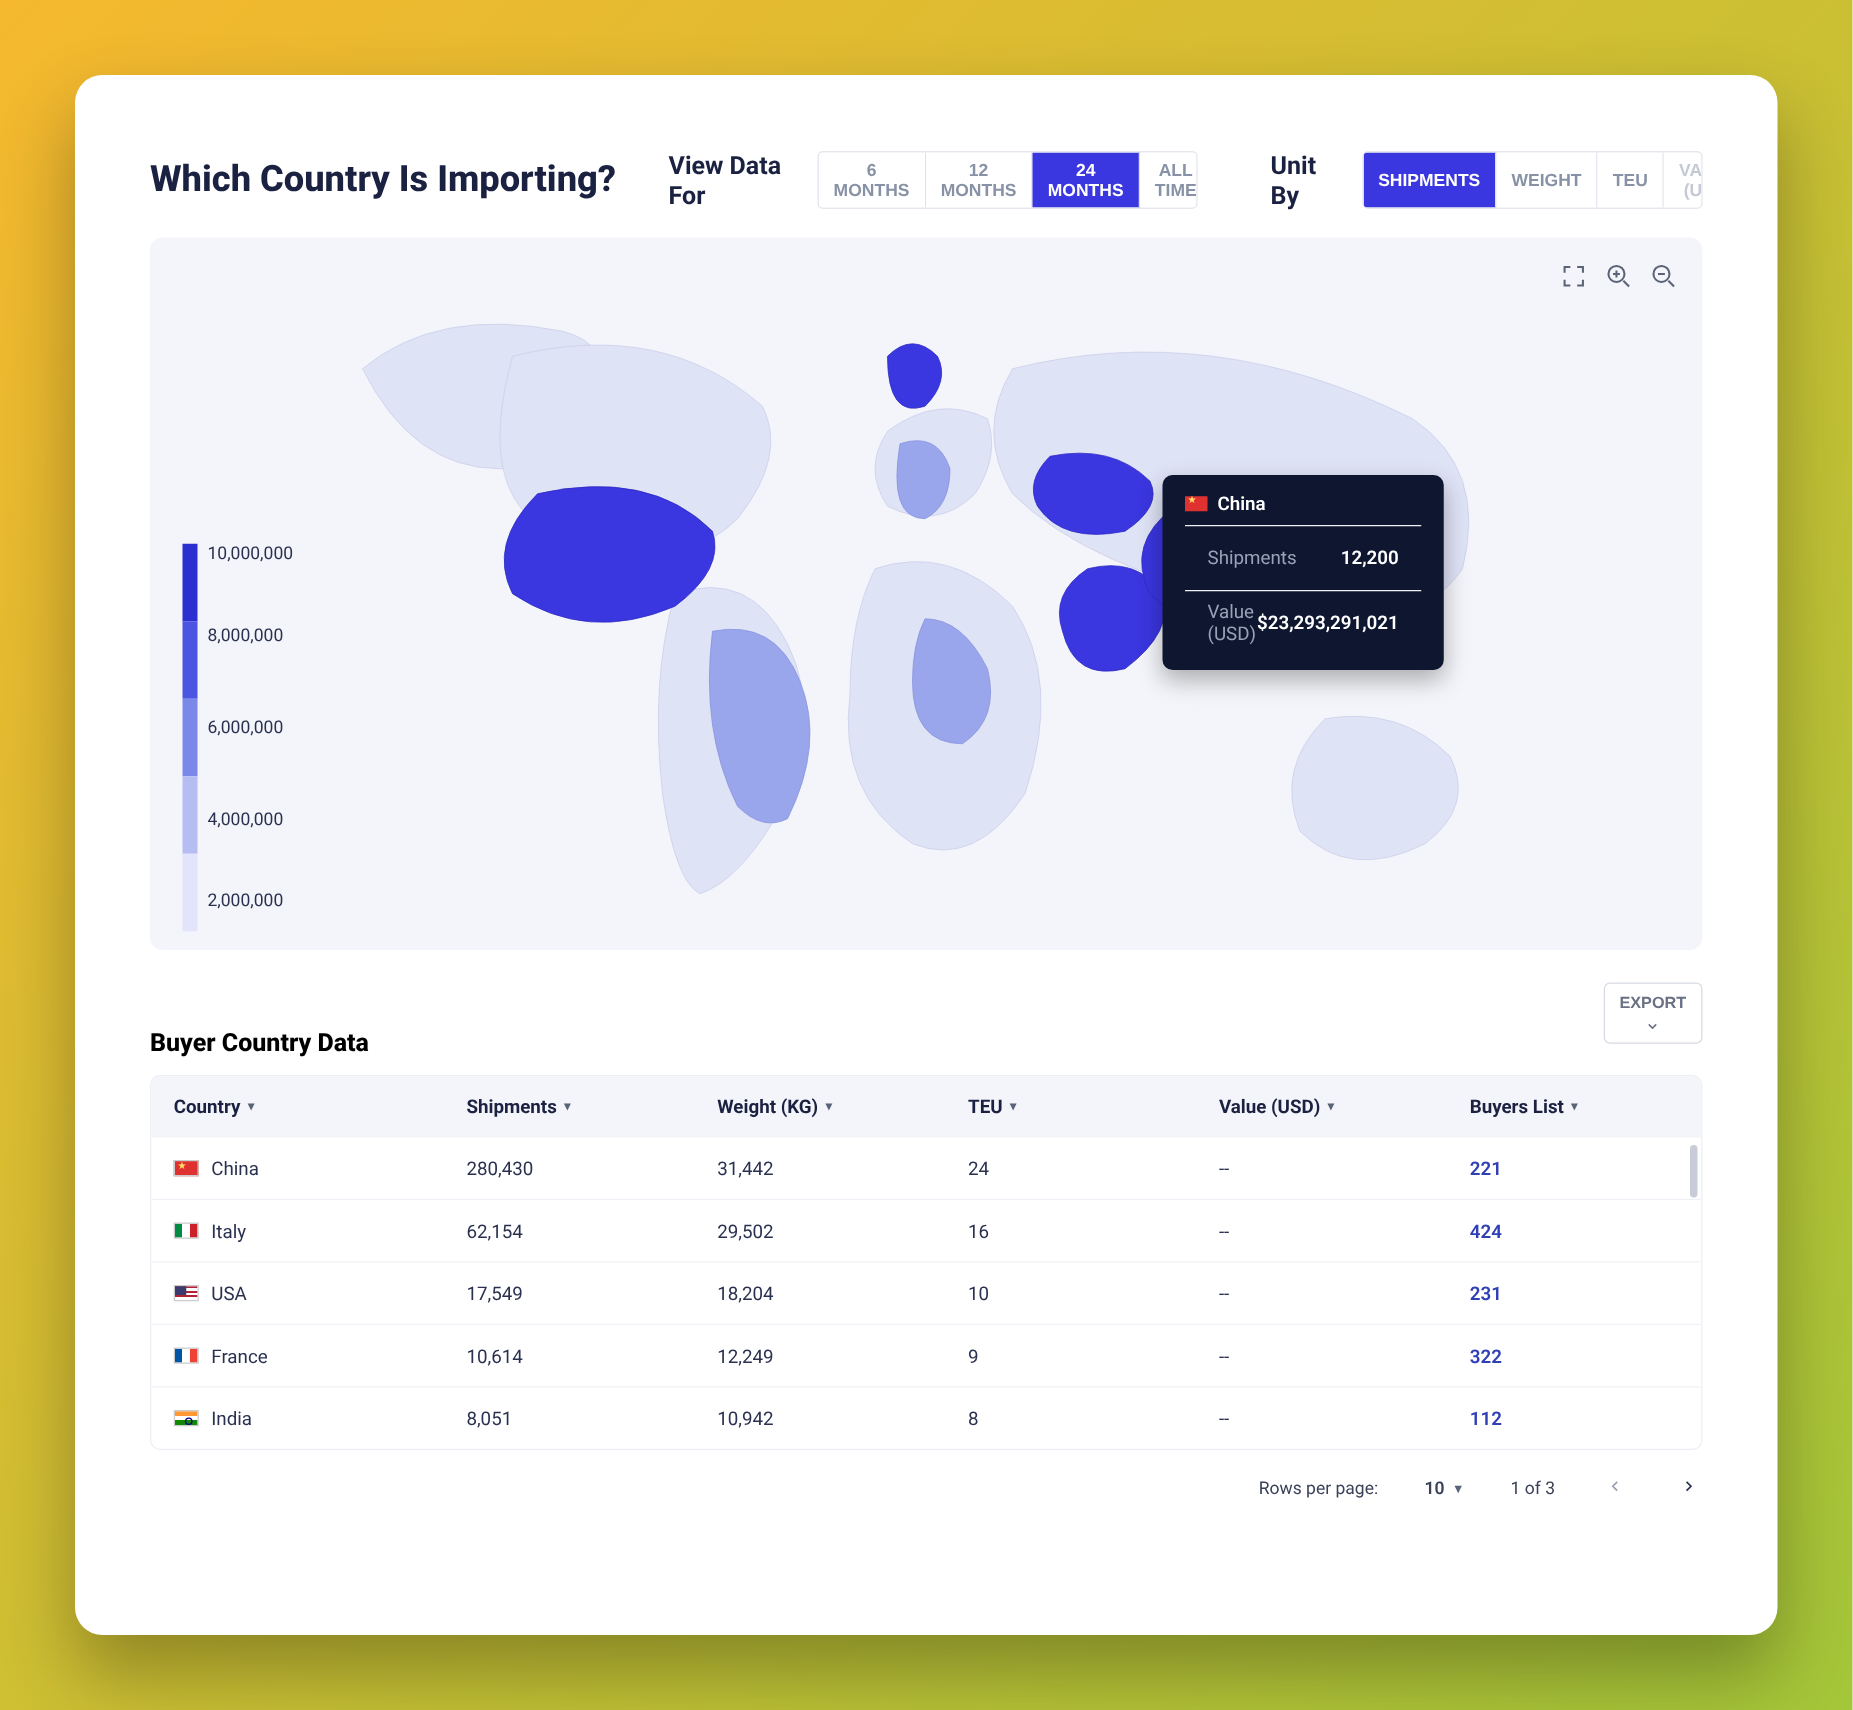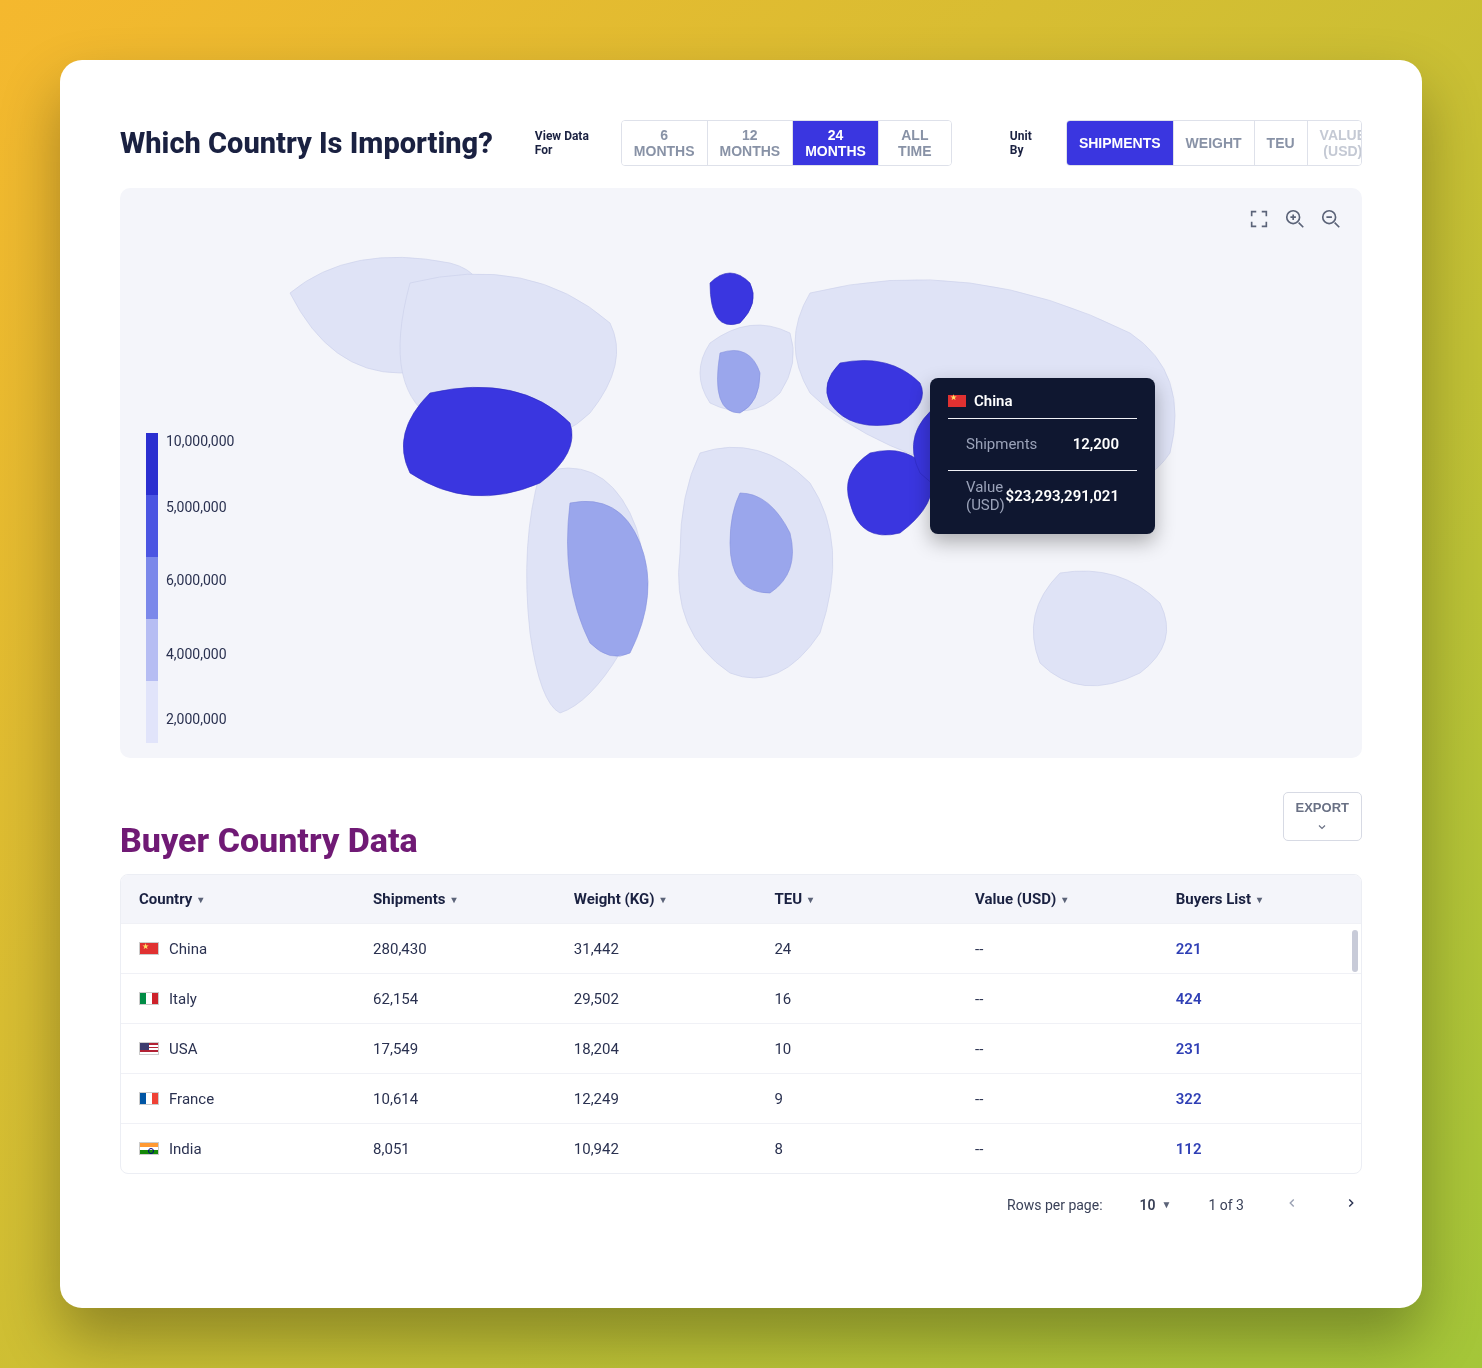--- a/index.html
+++ b/index.html
@@ -31,21 +31,21 @@
     margin-bottom: 22px;
   }
   .page-title {
     font-size: 29px;
     font-weight: 800;
     color: #1a2141;
     flex: 0 0 auto;
     margin-right: 18px;
   }
   .filter-label {
-    font-size: 12px;
+    font-size: 20px;
     font-weight: 700;
     color: #1a2141;
   }
   .segmented {
     display: inline-flex;
     border: 1px solid #dee1ea;
     border-radius: 4px;
     overflow: hidden;
   }
   .segmented button {
@@ -110,23 +110,23 @@
   .tooltip .tcountry { color: #fff; font-weight: 600; }
   .tooltip .trow { display: flex; justify-content: space-between; margin-top: 2px; }
   .tooltip .trow .lab { color: #9aa2b8; }
   .tooltip .trow .val { color: #fff; font-weight: 600; }
 
   
   .world-svg { position:absolute; top: 25px; left: 120px; width: 1000px; height: 520px; }
 
   
   .section-title {
-    font-size: 34px;
+    font-size: 20px;
     font-weight: 800;
-    color: #701a75;
+    color: #000000;
     margin-top: 62px;
     margin-bottom: 14px;
   }
   .export-row { display: flex; align-items: center; justify-content: space-between; }
   .export-btn {
     border: 1px solid #d7dae4;
     background: #fff;
     border-radius: 5px;
     padding: 7px 12px;
     font-size: 13px;
@@ -264,21 +264,21 @@
     <div class="legend">
       <div class="legend-bar" id="legend-bar">
           <div style="background: rgb(43, 47, 208);"></div>
           <div style="background: rgb(75, 85, 226);"></div>
           <div style="background: rgb(123, 136, 234);"></div>
           <div style="background: rgb(182, 189, 243);"></div>
           <div style="background: rgb(225, 228, 250);"></div>
         </div>
       <div class="legend-labels" id="legend-labels">
           <span>10,000,000</span>
-          <span>5,000,000</span>
+          <span>8,000,000</span>
           <span>6,000,000</span>
           <span>4,000,000</span>
           <span>2,000,000</span>
         </div>
     </div>
 
     <div class="tooltip">
       <div class="tline1">
         <span class="flag"></span>
         <span class="tcountry">China</span>

